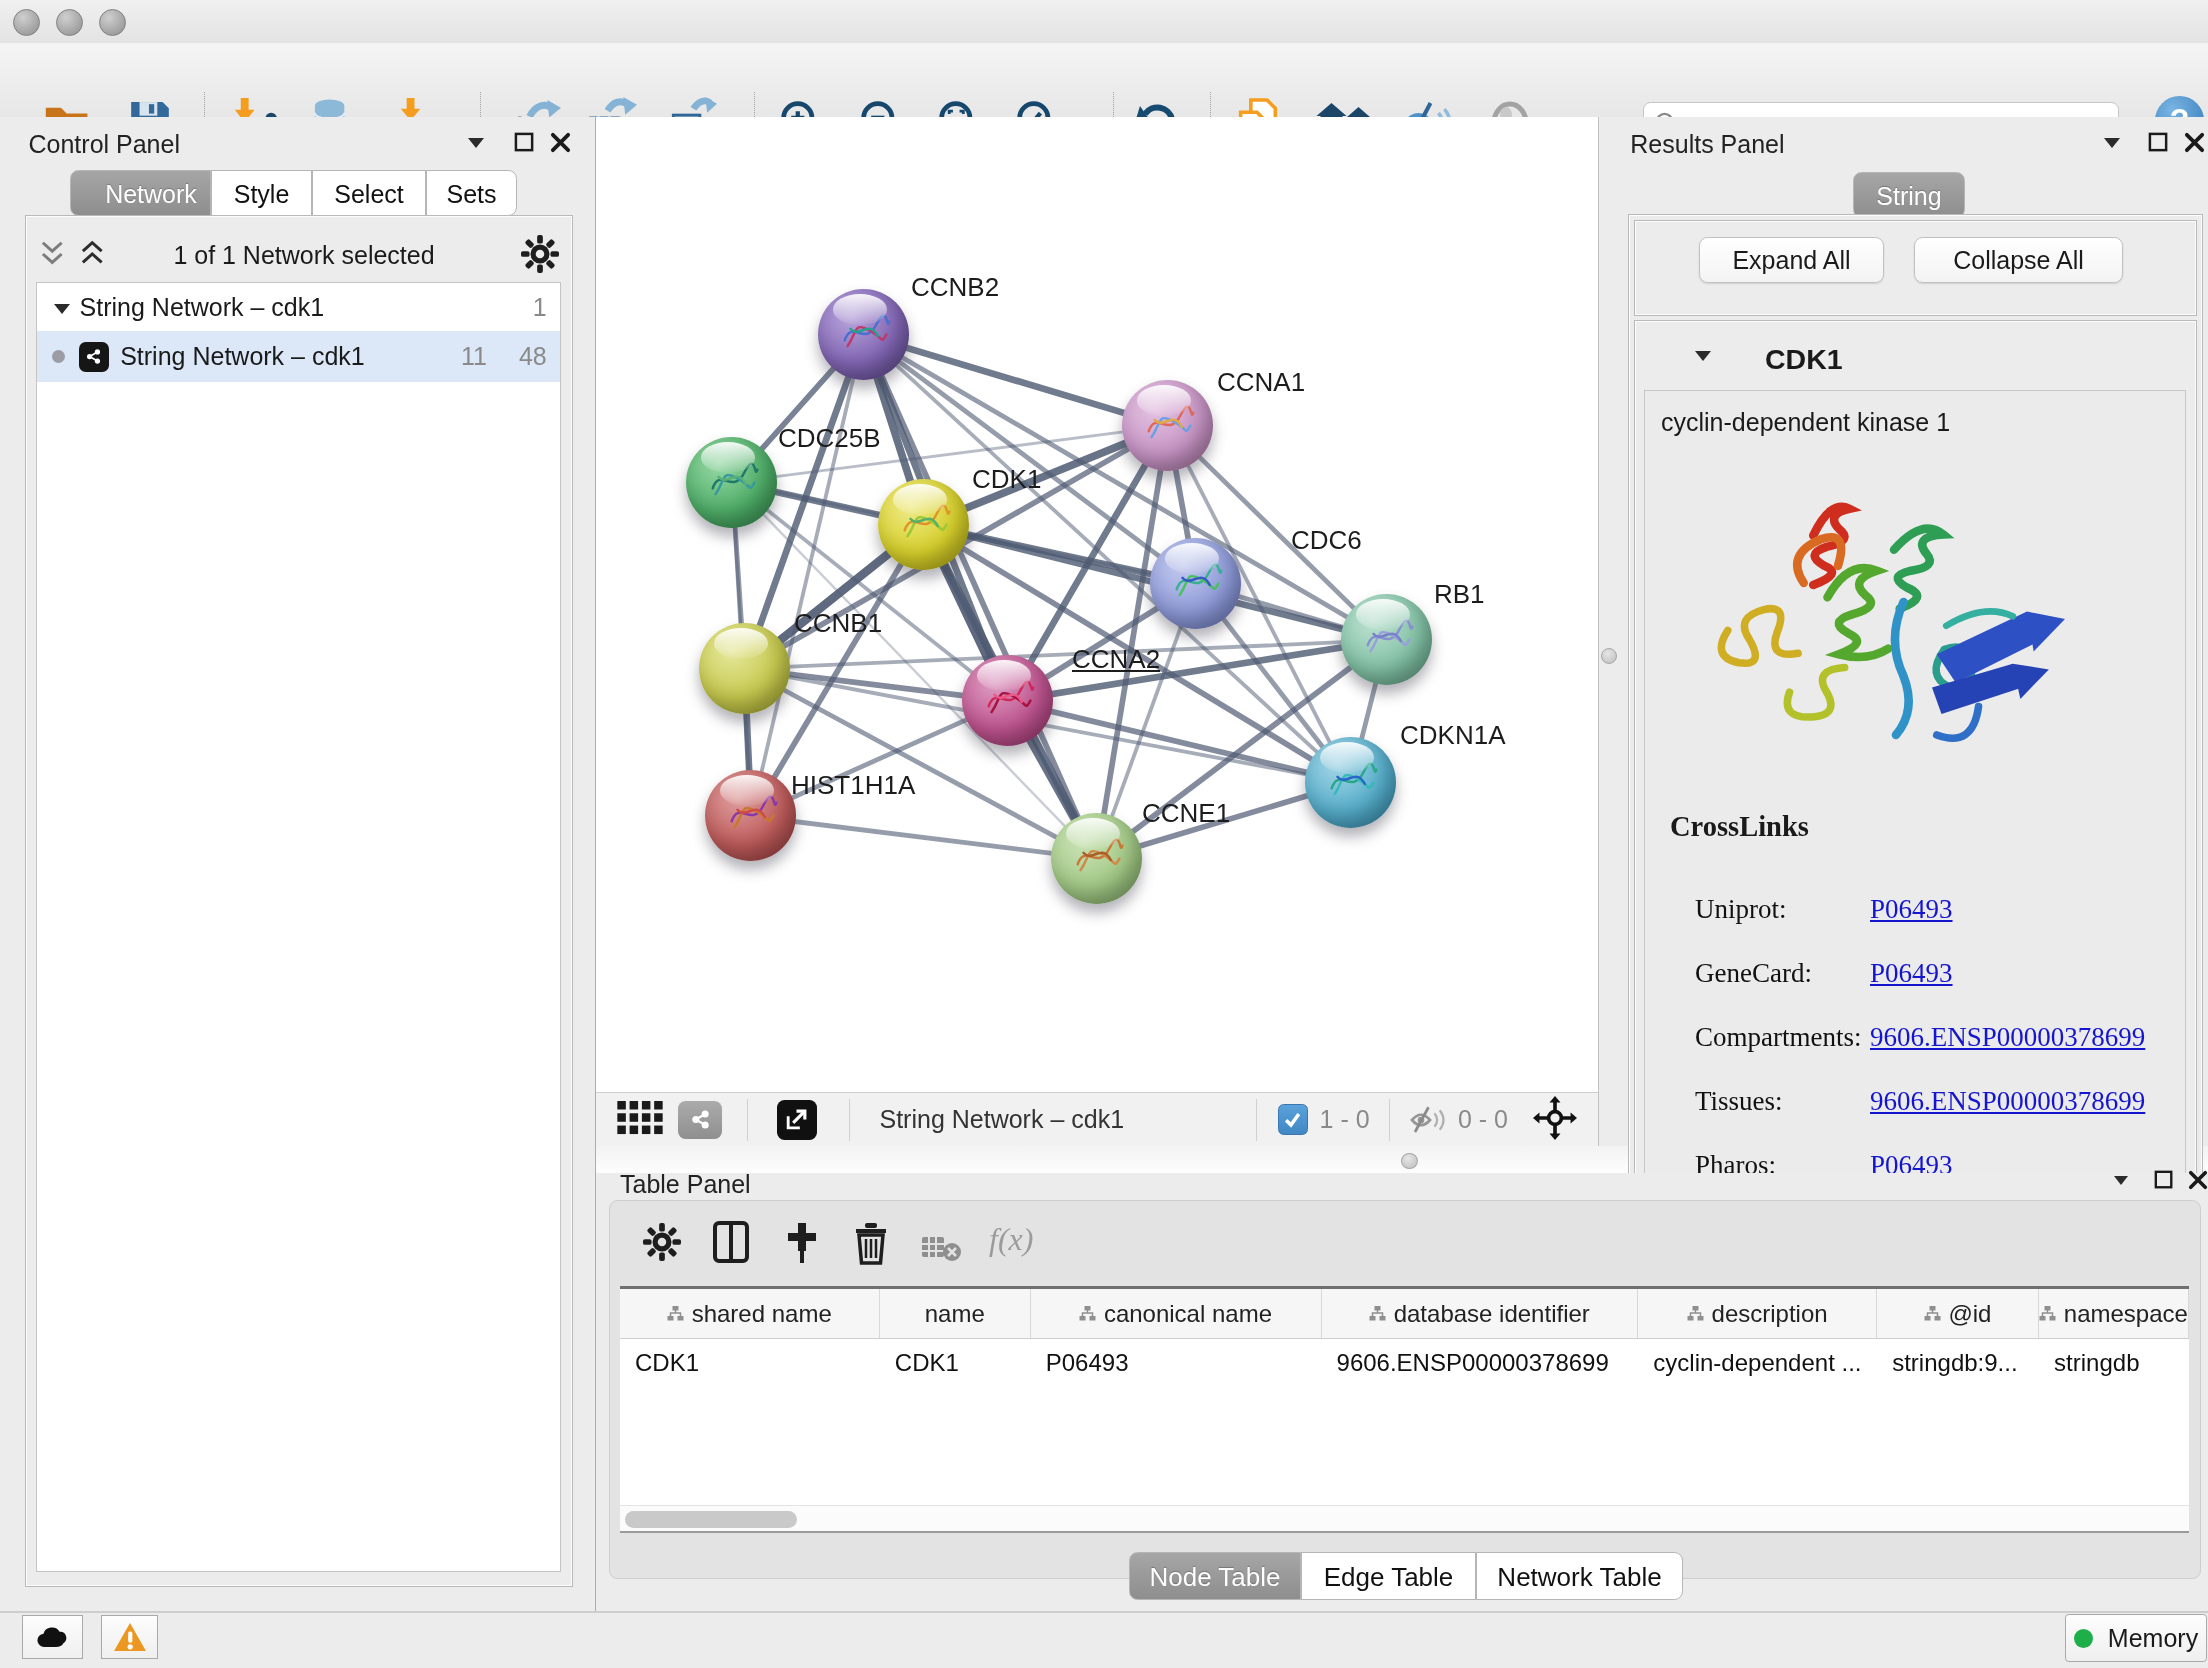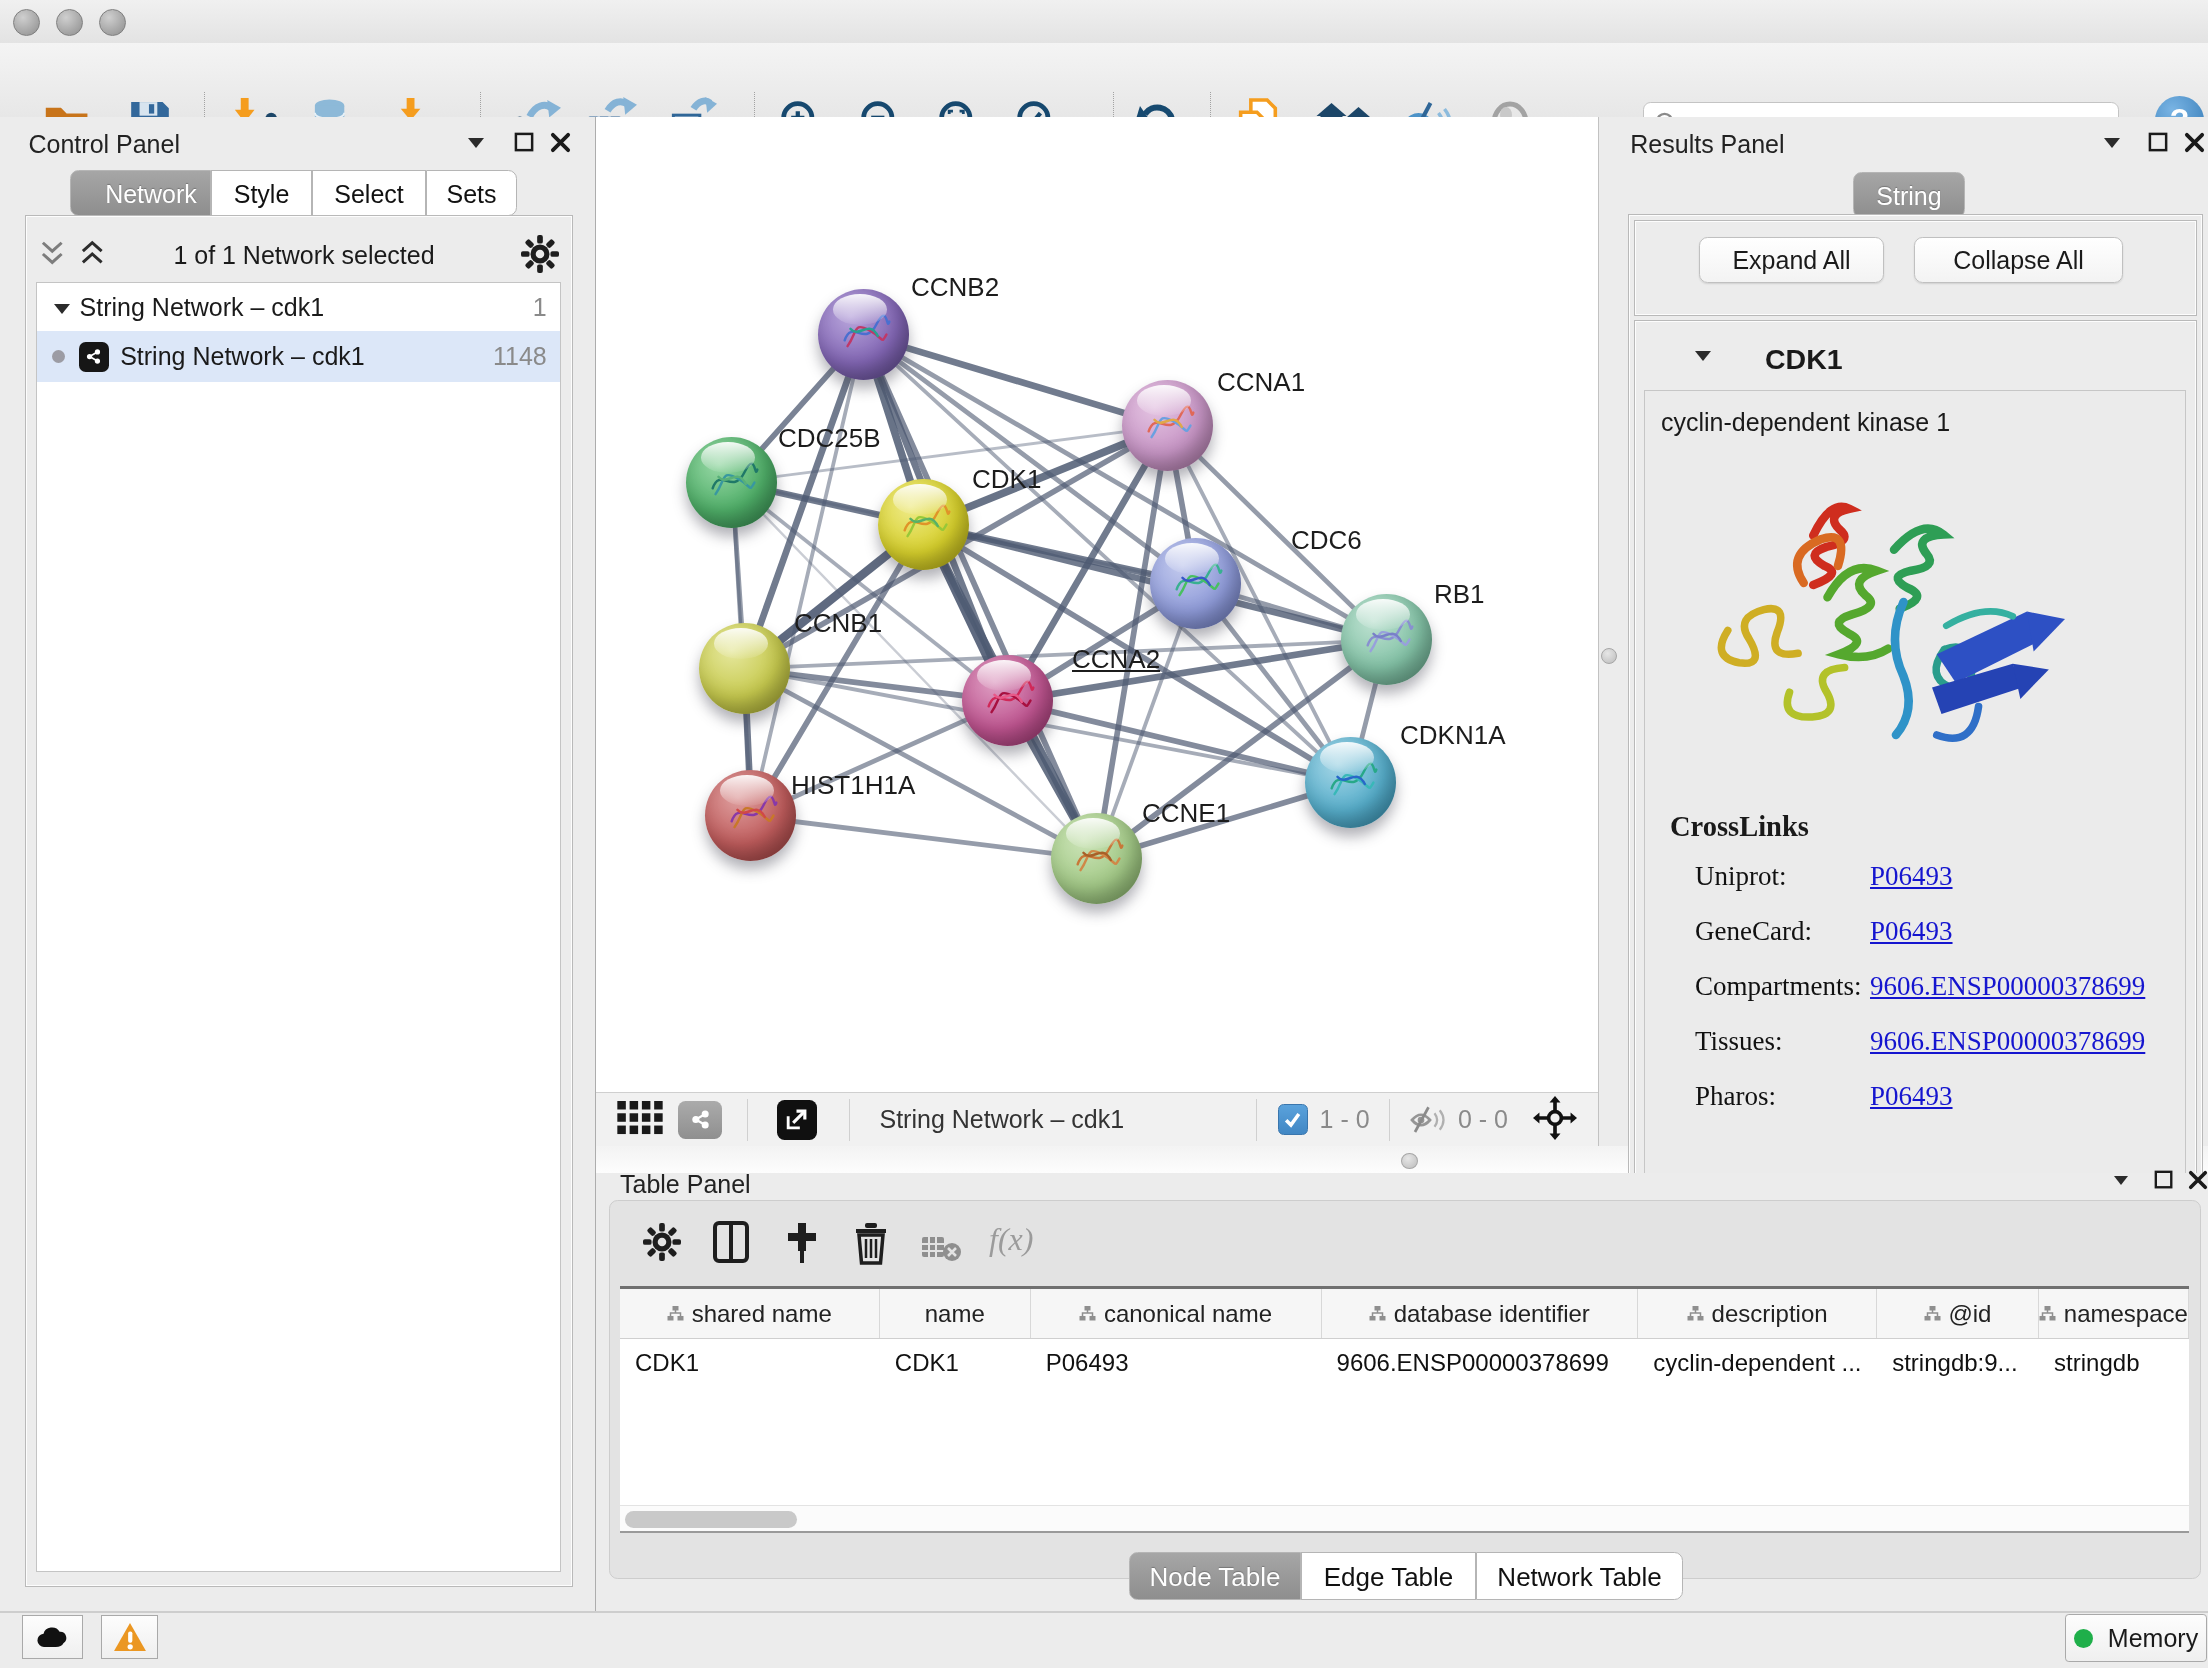--- a/index.html
+++ b/index.html
@@ -43,21 +43,21 @@
   .ntoolbar{left:596px;top:1092px;width:1002px;height:54px;background:#f1f1f1;border-top:1px solid #cfcfcf;
             display:flex;align-items:center;box-sizing:border-box;}
   .vsep{width:0;height:42px;border-left:1px solid #d0d0d0;}
   .counter{font-size:25px;color:#8a8a8a;}
   .chip{border-radius:7.6px;display:flex;align-items:center;justify-content:center;}
   
   .vsplit{left:1598px;top:117px;width:19px;height:1029px;background:#ececec;border-left:1px solid #c2c2c2;box-sizing:border-box;}
   .hsplit{left:596px;top:1146px;width:1612px;height:27px;background:linear-gradient(#f3f3f3,#fdfdfd);}
   .handle{border-radius:50%;background:radial-gradient(circle at 40% 32%,#e6e6e6,#bcbcbc);border:1px solid #a6a6a6;}
   .serif{font-family:"Liberation Serif",serif;}
-  .cl-row{display:flex;font-size:27px;margin-bottom:24px;}
+  .cl-row{display:flex;font-size:27px;margin-bottom:24px;margin-top:33px;}
   .cl-label{width:175px;color:#111;}
   .cl-value{color:#1515cf;text-decoration:underline;}
   .rbtn{height:44px;background:linear-gradient(#ffffff,#f3f3f3);border:1px solid #c0c0c0;border-radius:8.6px;
         font-size:25px;display:flex;align-items:center;justify-content:center;box-shadow:0 1px 1.9px rgba(0,0,0,.12);}
   
   .tpbox{left:609px;top:1200px;width:1592px;height:379px;background:#e3e3e3;border:1px solid #cdcdcd;border-radius:8.6px;box-sizing:border-box;}
   .th{display:flex;align-items:center;justify-content:center;gap:7.6px;font-size:24px;color:#222;
       border-right:1px solid #d8d8d8;box-sizing:border-box;height:100%;white-space:nowrap;overflow:hidden;}
   .td{font-size:24px;color:#111;padding:9.5px 0 0 15px;box-sizing:border-box;white-space:nowrap;overflow:hidden;}
   .fx{font-family:"Liberation Serif",serif;font-style:italic;font-size:32px;color:#9b9b9b;}
@@ -285,21 +285,21 @@
       <span style="width:13.3px;height:13.3px;border-radius:50%;background:#9c9ca4;margin:0 13.3px 0 1.9px;"></span>
       <span class="sharechip">
         <svg width="21" height="21" viewBox="0 0 32 32">
           <path d="M22 9 L10 16 L22 23" stroke="#fff" stroke-width="2.6" fill="none"></path>
           <circle cx="22" cy="9" r="4" fill="#fff"></circle>
             <circle cx="10" cy="16" r="4" fill="#fff"></circle>
             <circle cx="22" cy="23" r="4" fill="#fff"></circle>
         </svg>
       </span>
       <span style="flex:1;margin-left:11.4px;">String Network – cdk1</span>
-      <span style="color:#8a8a8a;">11</span>
+      <span style="color:#8a8a8a;margin-right:32px;">11</span>
       <span style="color:#8a8a8a;">48</span>
     </div>
   </div>
 </div>
 
 <div class="x canvas">
   <div class="x" style="left:0;top:0;width:1002px;height:975px;" id="graph"><svg width="1002" height="975" viewBox="0 0 1053 1025">
         <line x1="281" y1="229" x2="601" y2="325" stroke="#4e5a72" stroke-width="7" stroke-opacity="0.8" stroke-linecap="round"></line>
         <line x1="281" y1="229" x2="143" y2="384" stroke="#4e5a72" stroke-width="6" stroke-opacity="0.75" stroke-linecap="round"></line>
         <line x1="281" y1="229" x2="345" y2="429" stroke="#4e5a72" stroke-width="8" stroke-opacity="0.85" stroke-linecap="round"></line>

